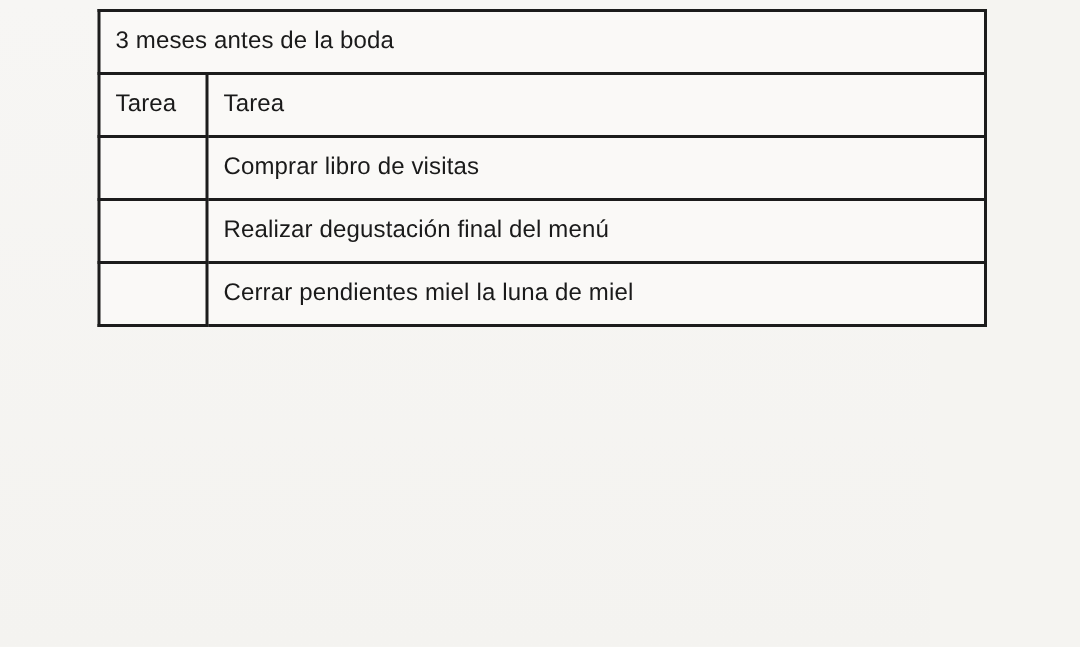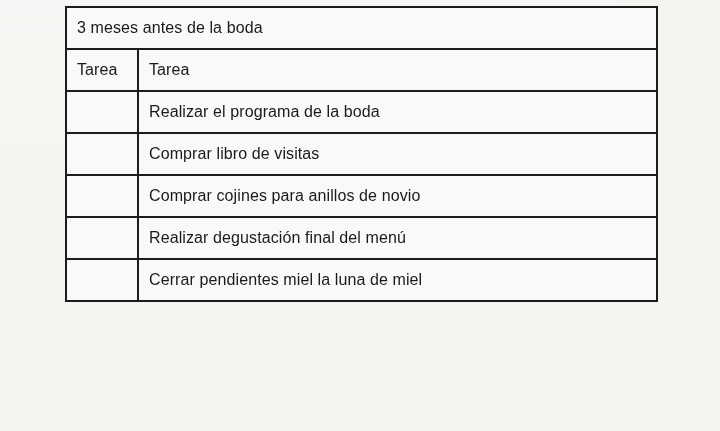--- a/index.html
+++ b/index.html
@@ -58,29 +58,21 @@
     <tbody>
       <tr>
         <td class="title-cell" colspan="2">3 meses antes de la boda</td>
       </tr>
       <tr>
         <td class="check-cell">Tarea</td>
         <td>Tarea</td>
       </tr>
       <tr>
         <td class="check-cell"></td>
-        <td>Realizar el programa de la boda</td>
-      </tr>
-      <tr>
-        <td class="check-cell"></td>
         <td>Comprar libro de visitas</td>
-      </tr>
-      <tr>
-        <td class="check-cell"></td>
-        <td>Comprar cojines para anillos de novio</td>
       </tr>
       <tr>
         <td class="check-cell"></td>
         <td>Realizar degustación final del menú</td>
       </tr>
       <tr>
         <td class="check-cell"></td>
         <td>Cerrar pendientes miel la luna de miel</td>
       </tr>
     </tbody>

